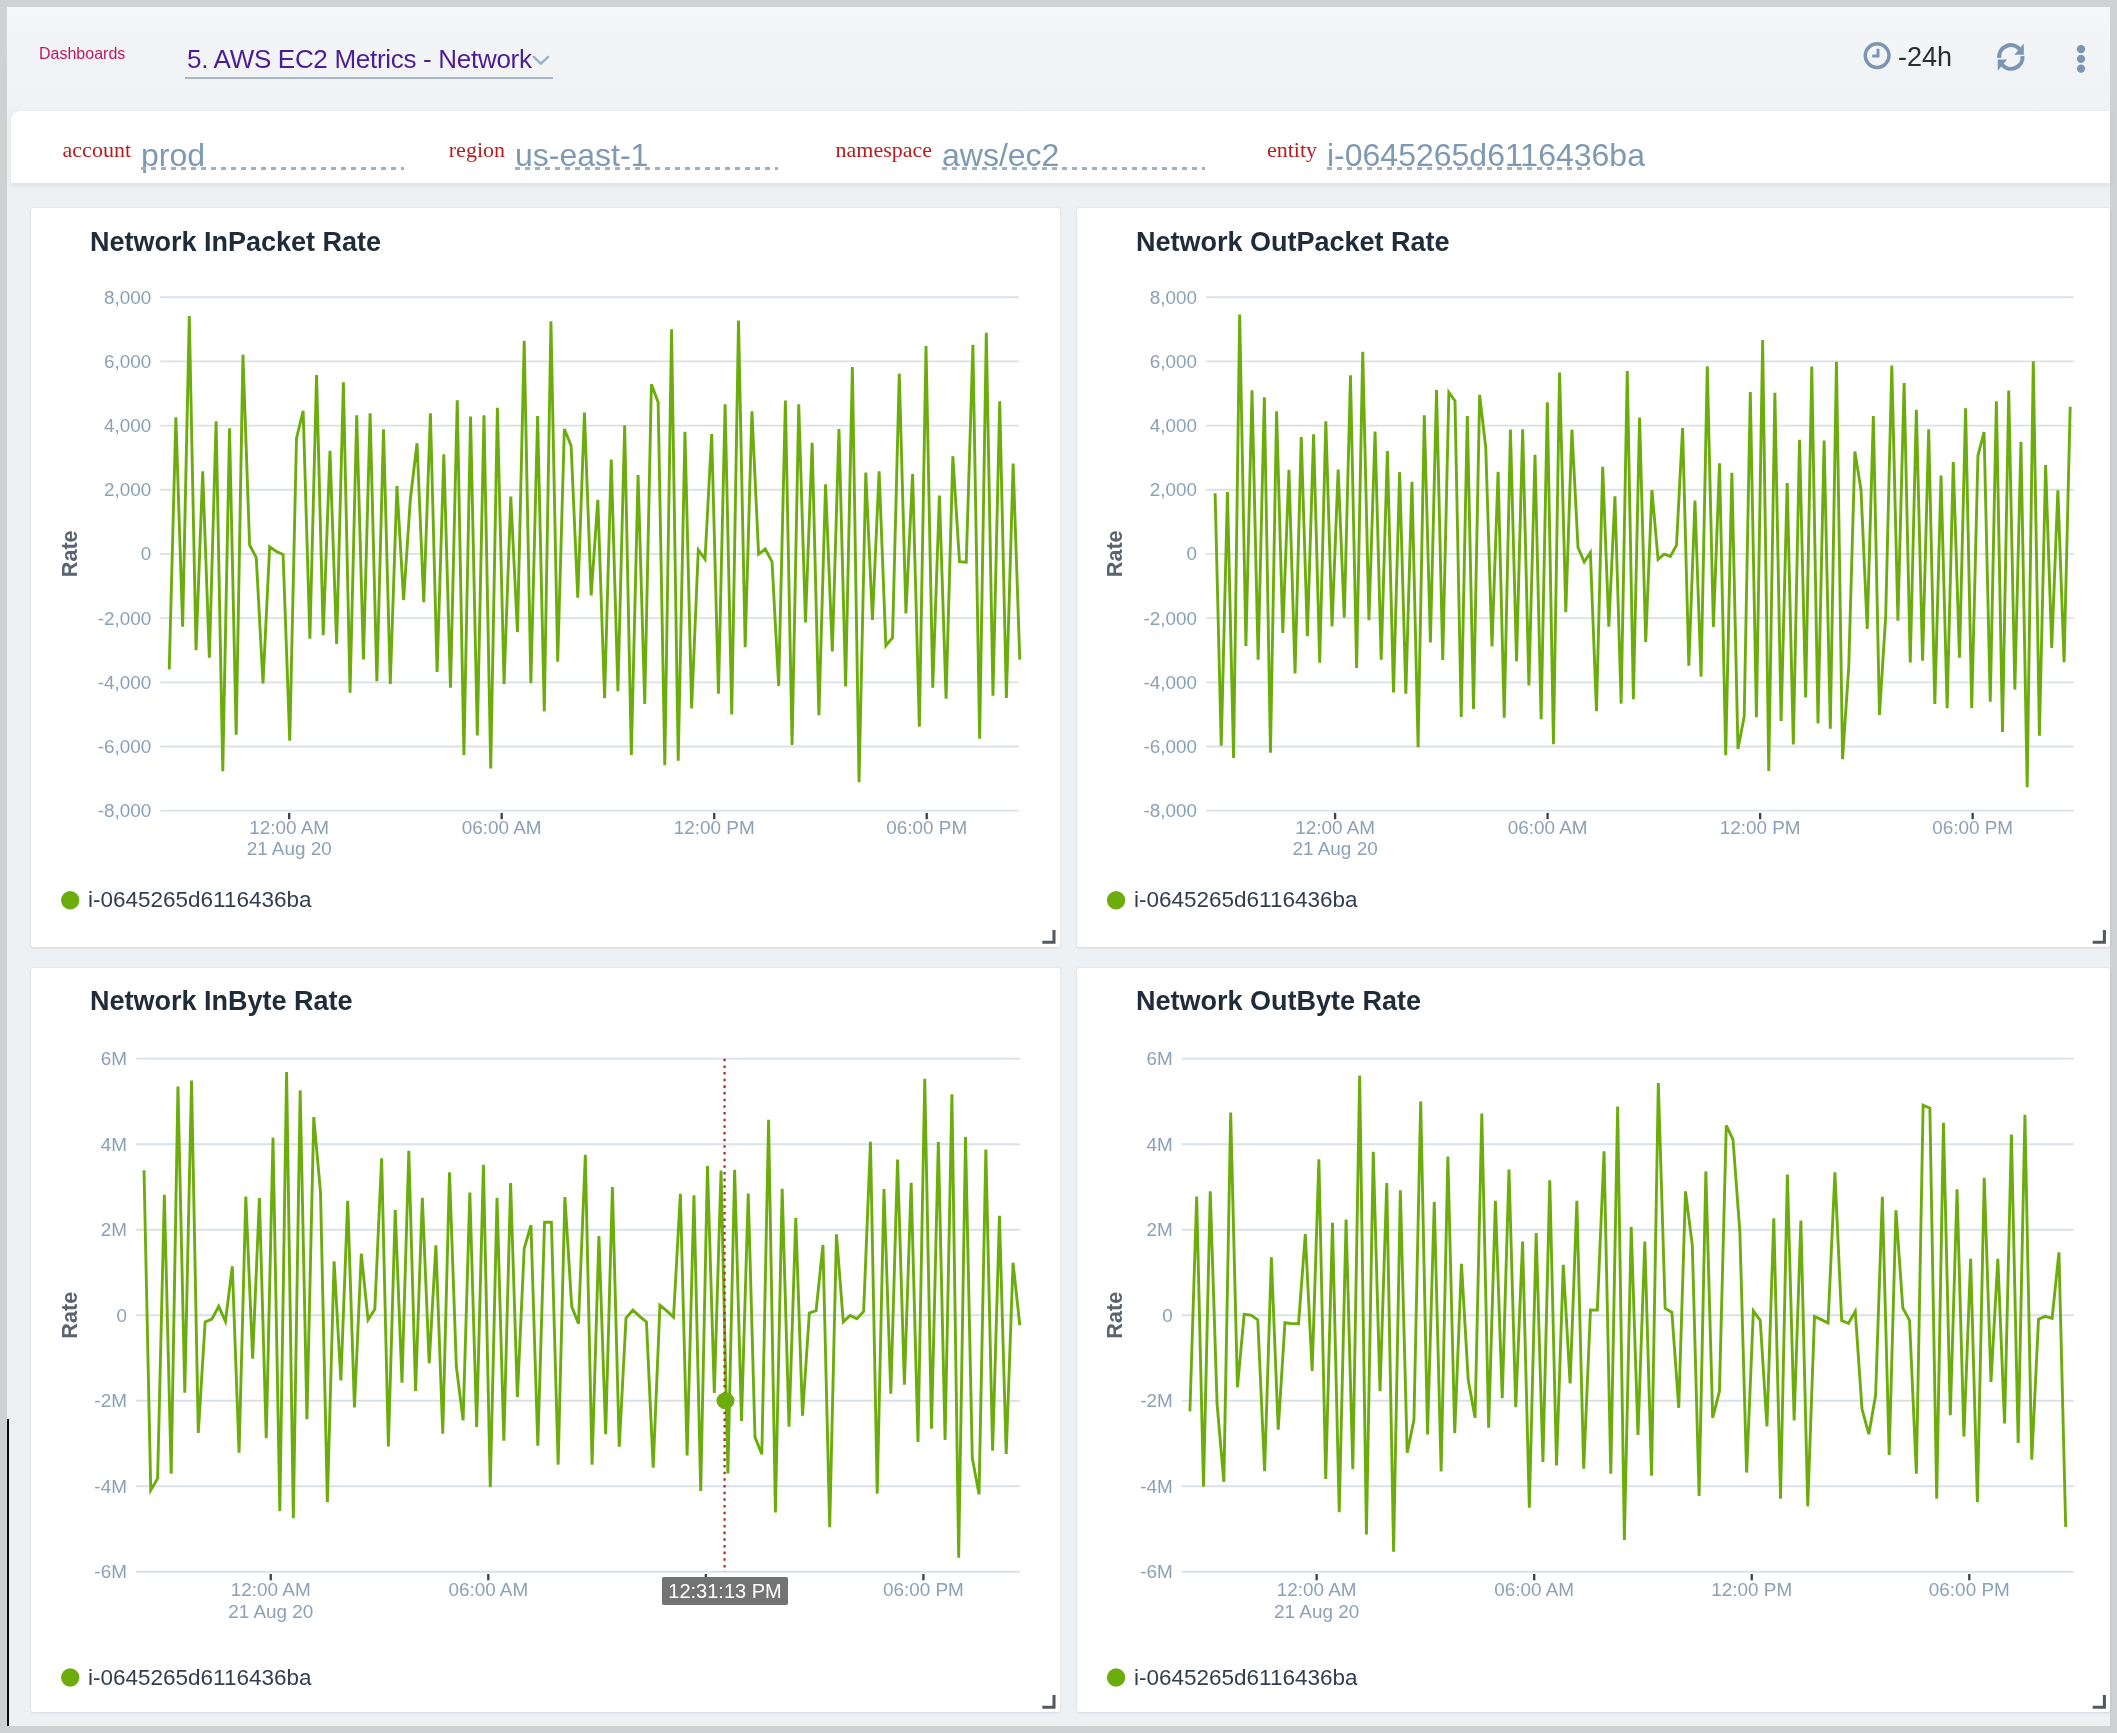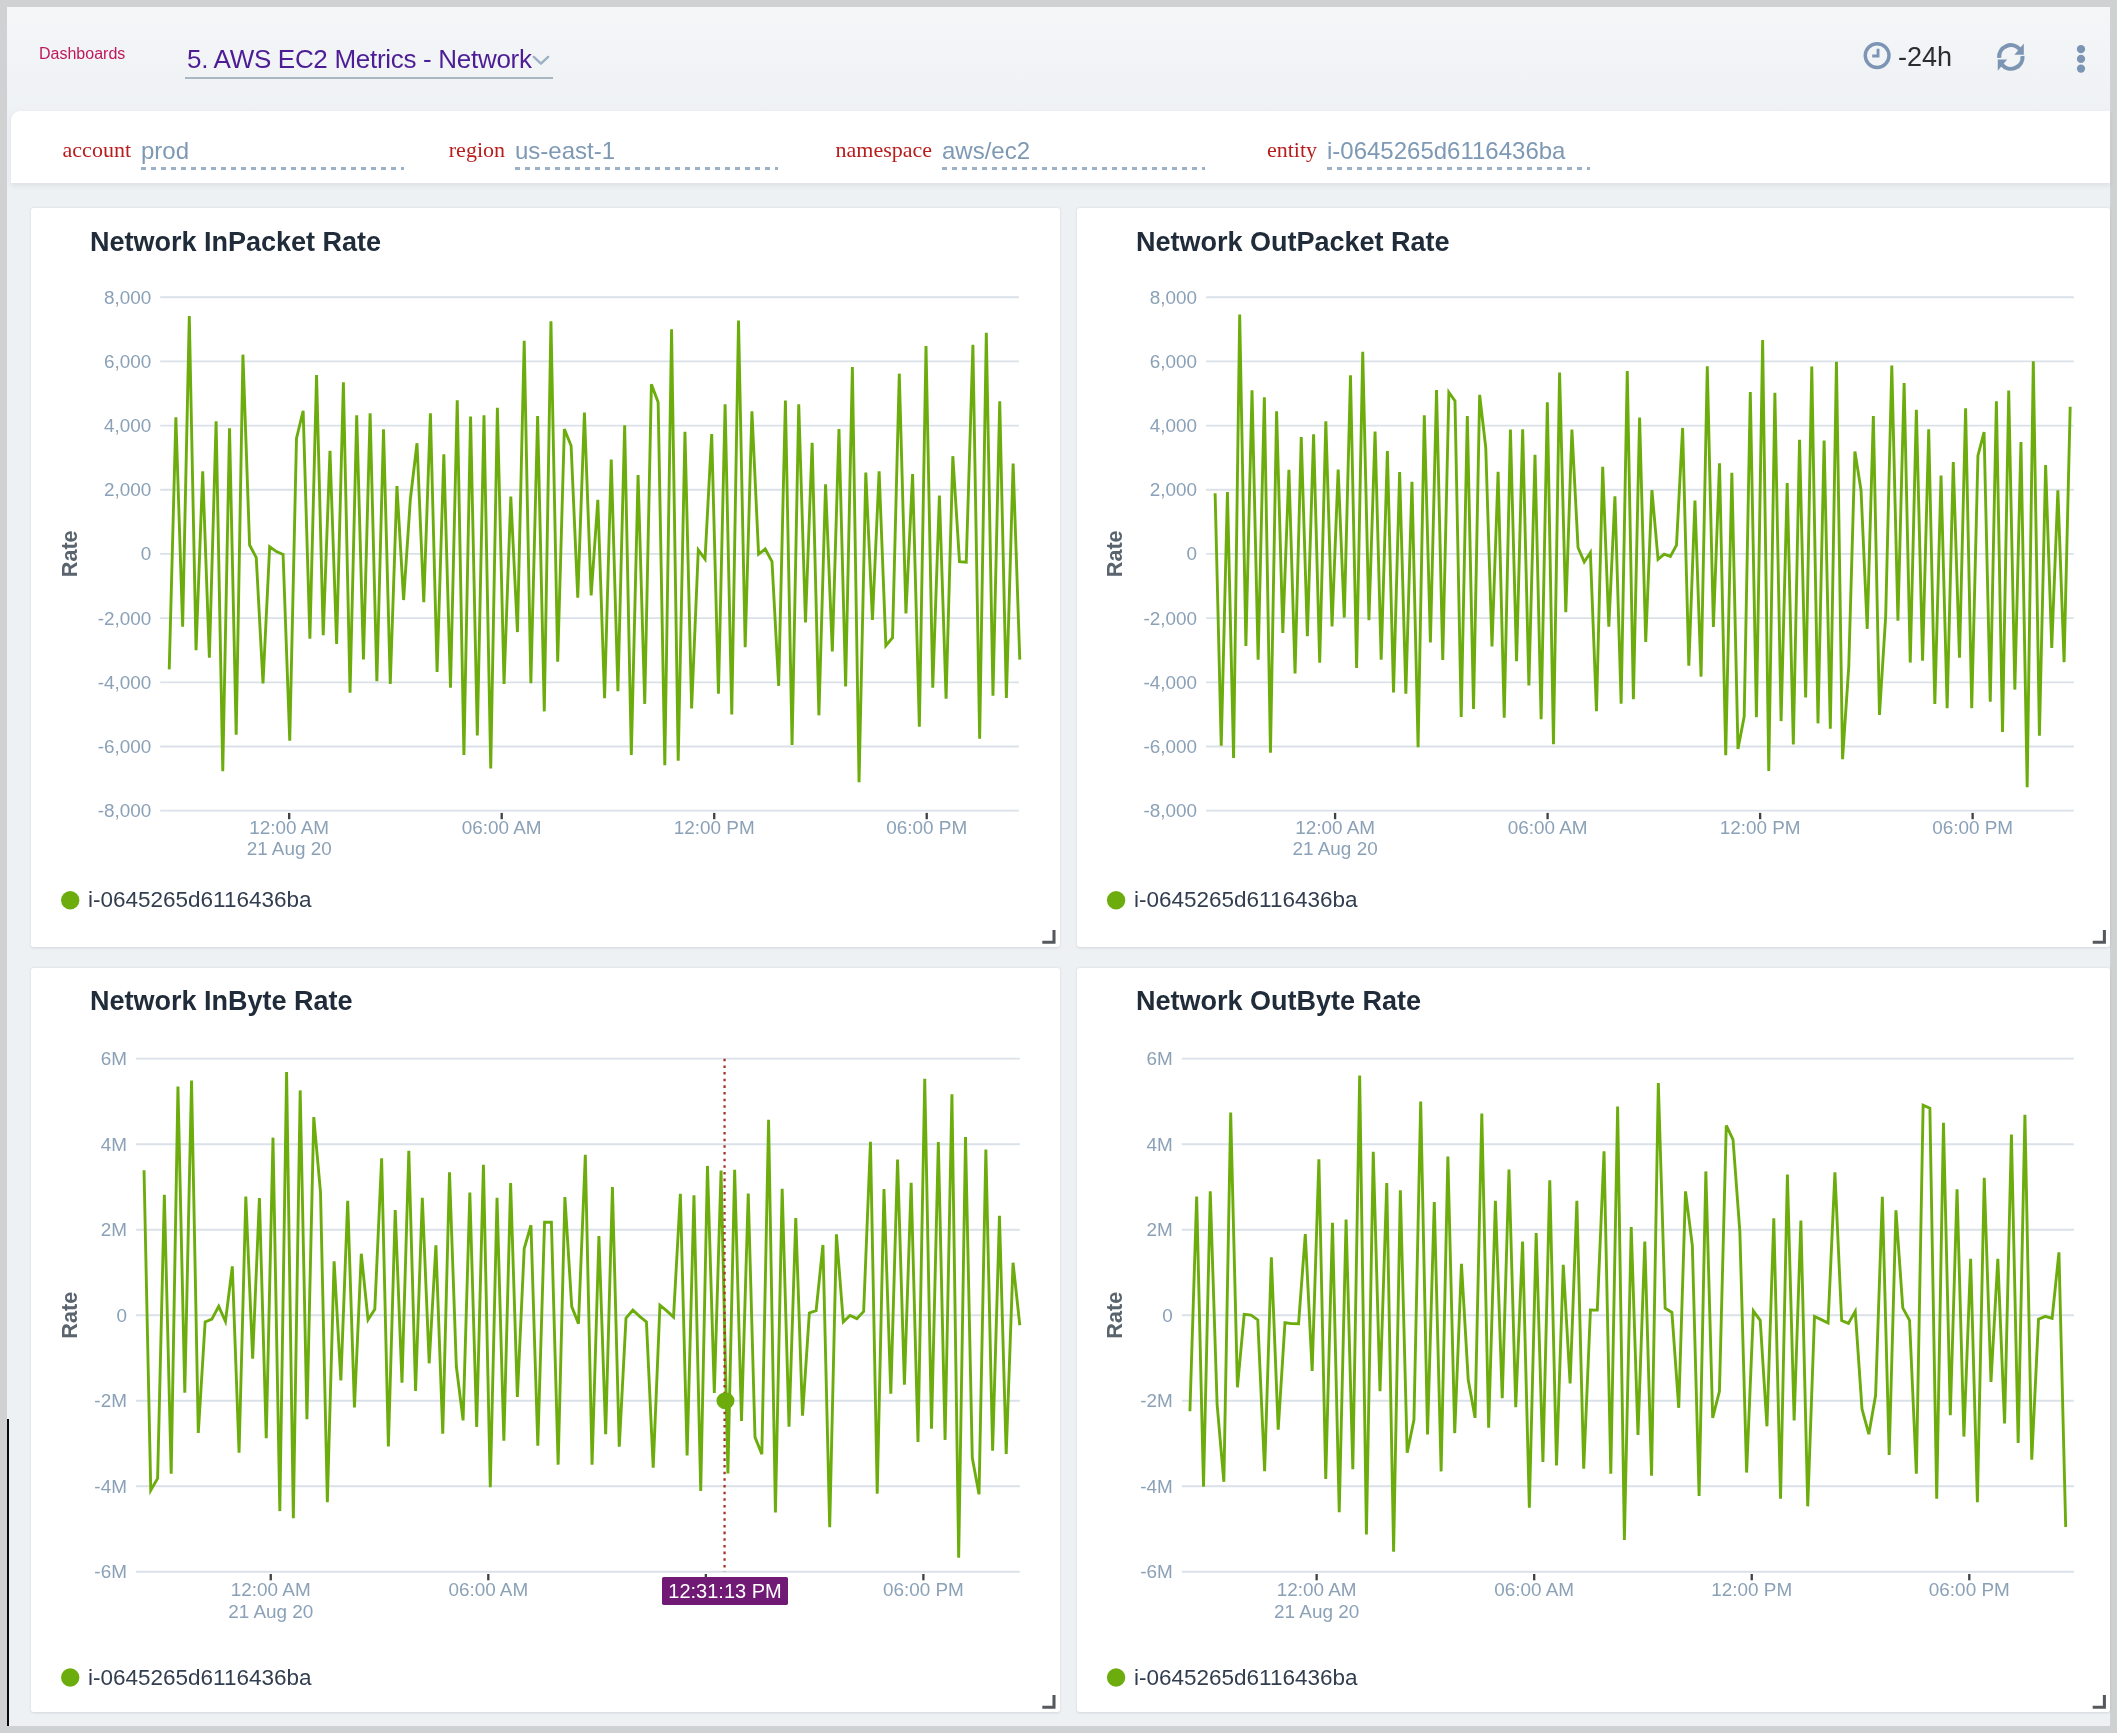--- a/index.html
+++ b/index.html
@@ -10,26 +10,26 @@
   #p1 { left:31px;  top:208px;  width:1029px; height:739px; }
   #p2 { left:1077px; top:208px; width:1033px; height:739px; }
   #p3 { left:31px;  top:968px; width:1029px; height:744px; }
   #p4 { left:1077px; top:968px; width:1033px; height:744px; }
   svg.overlay { position:absolute; left:0; top:0; }
   .hdr-dash { position:absolute; left:39px; top:45px; font-size:16px; color:#be185d; }
   .hdr-title { position:absolute; left:187px; top:44px; font-size:26px; letter-spacing:-0.3px; color:#4c1d95; }
   .hdr-underline { position:absolute; left:185px; top:77px; width:368px; height:1.8px; background:#aab6c2; }
   .hdr-24 { position:absolute; left:1898px; top:42px; font-size:27px; font-weight:normal; color:#2c2d2f; }
   .flab { position:absolute; top:137px; font-size:22px; color:#b91c1c;font-family:Liberation Serif, serif; }
-  .fval { position:absolute; top:137px; font-size:24px; color:#7e99b4; }
+  .fval { position:absolute; top:137px; font-size:32px; color:#7e99b4; }
   .fdash { position:absolute; top:167px; width:263px; height:2.7px;
             background:repeating-linear-gradient(90deg,#9cb1c6 0 5.4px,transparent 5.4px 10px); }
   .ptitle { position:absolute; font-size:27px; font-weight:bold; color:#202c3a;margin-left:36px; }
   .legend { position:absolute; font-size:22.5px; color:#323e4f; }
-  .tooltip { position:absolute; left:662px; top:1577px; width:126px; height:28px; background:#701a75;
+  .tooltip { position:absolute; left:662px; top:1577px; width:126px; height:28px; background:#737373;
               color:#fff; font-size:20px; line-height:28px; text-align:center; border-radius:1.8px; }
   .blackline { position:absolute; left:7.2px; top:1419px; width:1.8px; height:307px; background:#0a0a0a; }
 </style></head>
 <body>
   <div class="app"></div>
   <div class="header"></div>
   <div class="filterbar"></div>
   <div class="panel" id="p1"></div>
   <div class="panel" id="p2"></div>
   <div class="panel" id="p3"></div>

